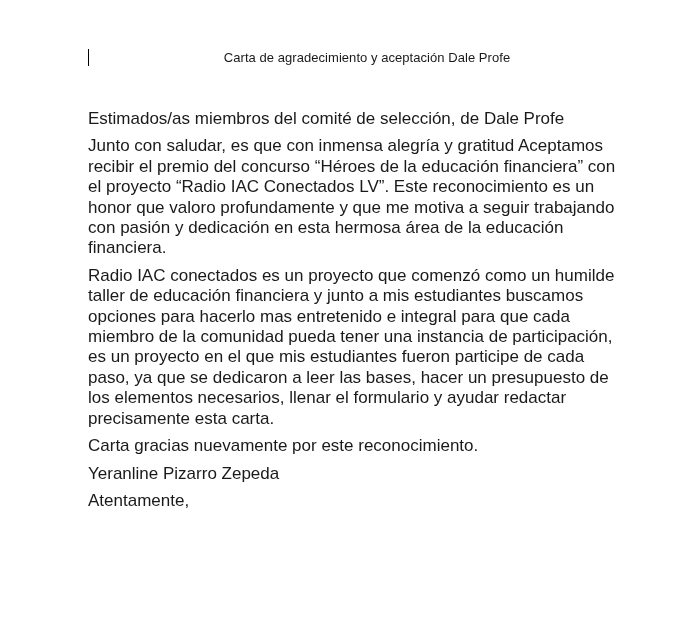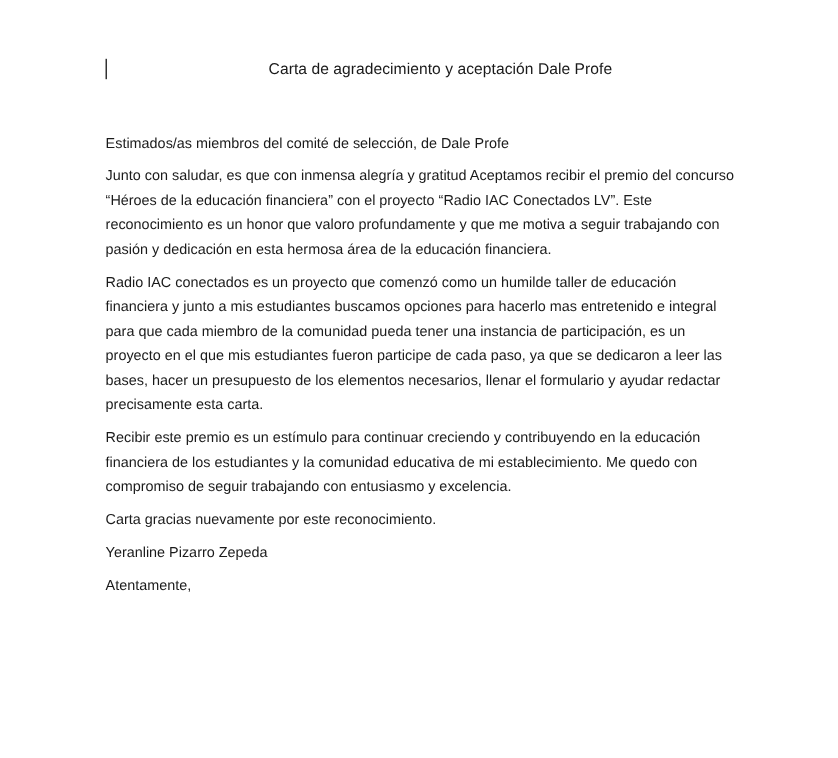--- a/index.html
+++ b/index.html
@@ -11,33 +11,32 @@
     .cursor {
       position: absolute; left: 88px; top: 49px; width: 1px; height: 17px; background: #000;
     }
     .title {
       position: absolute; left: 0; top: 50px; width: 698px; text-align: center;
       font-size: 13px; line-height: 16px; padding-left: 36px; box-sizing: border-box;
       letter-spacing: 0.05px;
     }
     .body {
       position: absolute; left: 88px; top: 109px; width: 530px;
-      font-size: 12px; line-height: 20.4px;
+      font-size: 17px; line-height: 20.4px;
     }
     .body p { margin: 0 0 7px 0; }
   </style>
 </head>
 <body>
 
 <div class="page">
   <div class="cursor"></div>
   <div class="title">Carta  de agradecimiento   y aceptación  Dale Profe</div>
 
   <div class="body">
     <p>Estimados/as miembros  del comité  de selección,  de Dale Profe</p>
     <p>Junto con saludar, es que con inmensa alegría  y gratitud Aceptamos  recibir  el premio del concurso “Héroes  de la educación  financiera” con el proyecto “Radio IAC Conectados  LV”. Este reconocimiento  es un honor que valoro profundamente  y que me motiva a seguir trabajando  con pasión y dedicación  en esta hermosa área  de la educación  financiera.</p>
     <p>Radio IAC conectados  es un proyecto  que comenzó como un humilde taller  de educación  financiera  y junto a mis estudiantes  buscamos opciones para hacerlo mas entretenido  e integral  para  que cada  miembro  de la comunidad  pueda tener  una instancia  de participación,  es un proyecto  en el que mis estudiantes  fueron participe de cada paso, ya que se dedicaron  a leer las bases, hacer un presupuesto de los elementos  necesarios,  llenar el formulario y ayudar redactar  precisamente  esta carta.</p>
-    <p>Recibir  este  premio es un estímulo para continuar  creciendo  y contribuyendo en la educación  financiera  de los estudiantes  y la comunidad educativa  de mi establecimiento.  Me quedo con compromiso de seguir trabajando  con entusiasmo y excelencia.</p>
     <p>Carta gracias  nuevamente  por este reconocimiento.</p>
     <p>Yeranline Pizarro Zepeda</p>
     <p>Atentamente,</p>
   </div>
 </div>
 
 </body></html>

